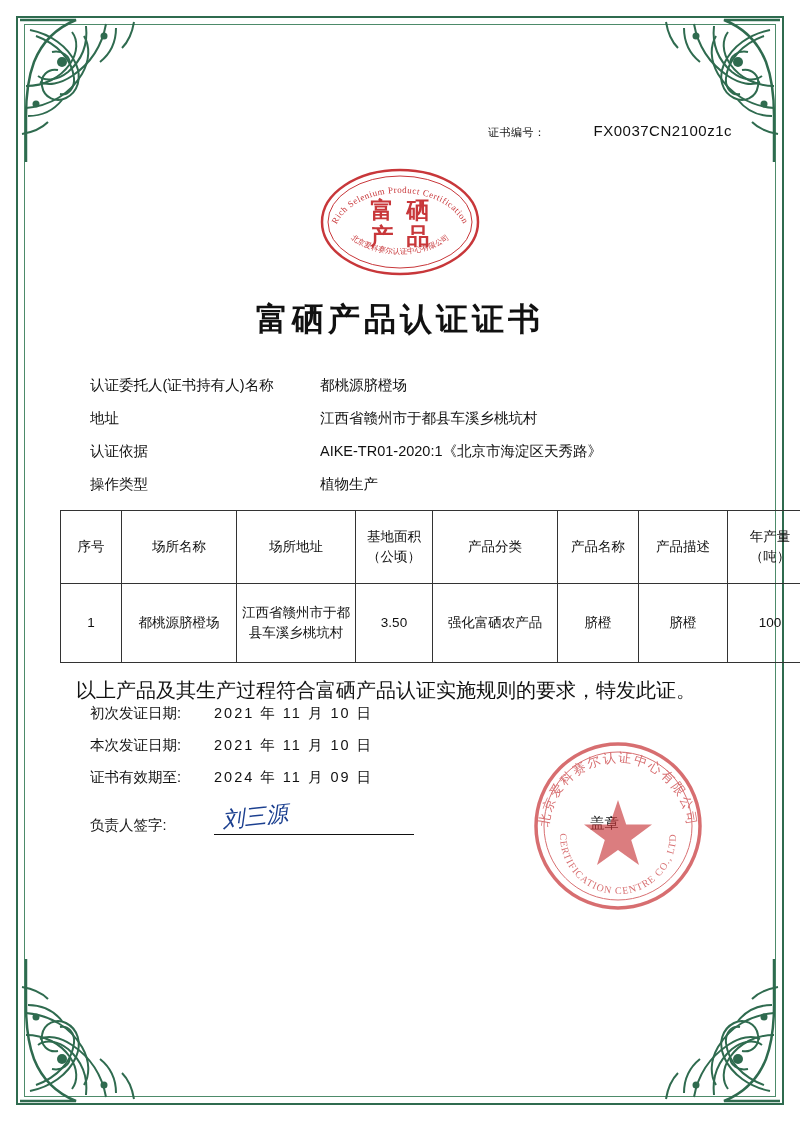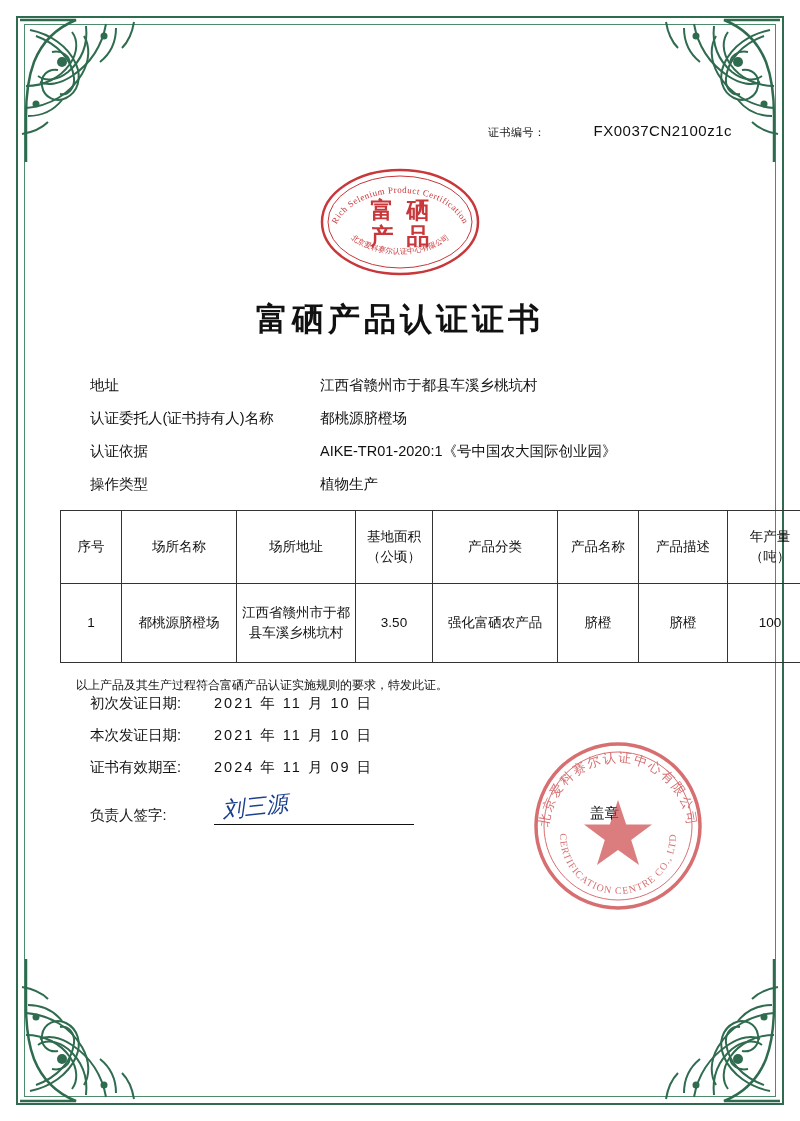--- a/index.html
+++ b/index.html
@@ -131,21 +131,21 @@
   .col-name { width: 106px; }
   .col-addr { width: 110px; }
   .col-area { width: 68px; }
   .col-cat { width: 116px; }
   .col-prod { width: 72px; }
   .col-desc { width: 80px; }
   .col-yield { width: 76px; }
 
   .statement {
     margin-top: 14px;
-    font-size: 12px;
+    font-size: 20px;
     padding-left: 16px;
     color: #111;
   }
 
   .dates {
     margin-top: 0;
     padding-left: 30px;
     position: relative;
   }
   .date-row {
@@ -322,30 +322,30 @@
             <textPath href="#sealArcBottom" startOffset="50%" text-anchor="middle">北京爱科赛尔认证中心有限公司</textPath>
           </text>
         </svg>
       </div>
     </div>
 
     <div class="doc-title">富硒产品认证证书</div>
 
     <div class="fields">
       <div class="field-row">
+        <div class="field-label">认证委托人(证书持有人)名称</div>
+        <div class="field-value">都桃源脐橙场</div>
+      </div>
+      <div class="field-row">
         <div class="field-label">地址</div>
         <div class="field-value">江西省赣州市于都县车溪乡桃坑村</div>
       </div>
       <div class="field-row">
-        <div class="field-label">认证委托人(证书持有人)名称</div>
-        <div class="field-value">都桃源脐橙场</div>
-      </div>
-      <div class="field-row">
         <div class="field-label">认证依据</div>
-        <div class="field-value">AIKE-TR01-2020:1《号中国农大国际创业园》</div>
+        <div class="field-value">AIKE-TR01-2020:1《北京市海淀区天秀路》</div>
       </div>
       <div class="field-row">
         <div class="field-label">操作类型</div>
         <div class="field-value">植物生产</div>
       </div>
     </div>
 
     <table class="places">
       <thead>
         <tr>

